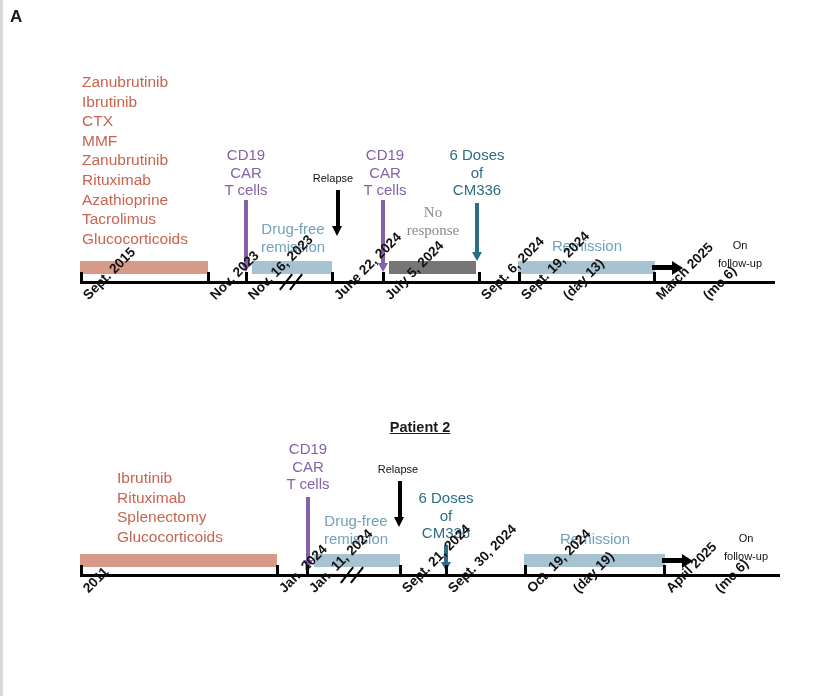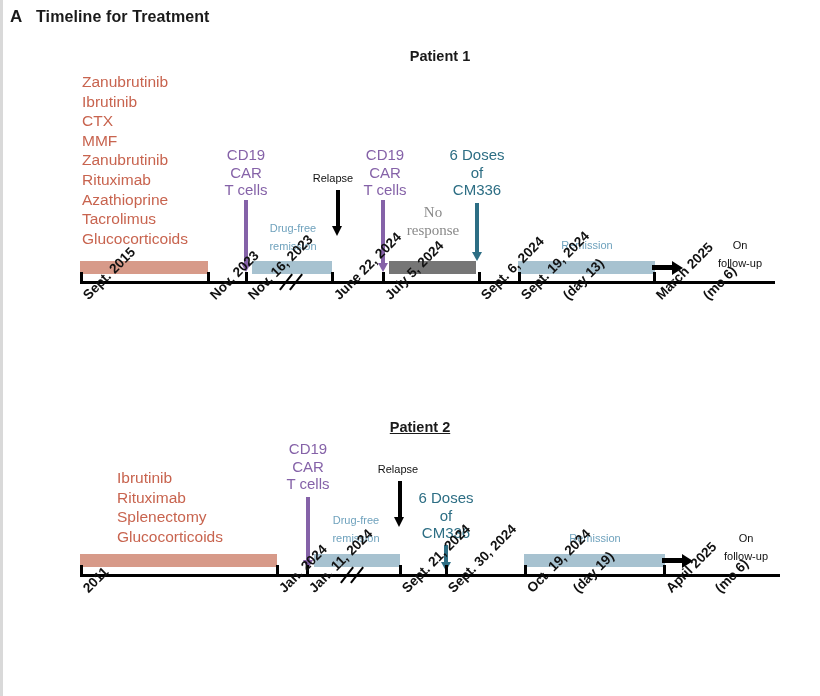--- a/index.html
+++ b/index.html
@@ -41,44 +41,42 @@
   
   .harrow{position:absolute;height:13px;}
   .harrow .hshaft{position:absolute;left:0;top:4px;height:5px;background:#000;}
   .harrow .hhead{position:absolute;top:-0.5px;width:0;height:0;
                  border-top:7px solid transparent;border-bottom:7px solid transparent;
                  border-left:11px solid #000;}
 
   .lbl{position:absolute;text-align:center;line-height:17.5px;white-space:nowrap;}
   .lbl.purple{color:#8562a8;font-size:15px;}
   .lbl.teal{color:#2d6e84;font-size:15px;}
-  .lbl.bluegray{color:#6fa2bd;font-size:11px;}
+  .lbl.bluegray{color:#6fa2bd;font-size:15px;}
   .lbl.graytxt{color:#8a8a8a;font-size:15px;}
   .lbl.black{color:#111;font-size:11px;}
 
   
   .brk{position:absolute;}
   .brk span{position:absolute;width:2.2px;height:20px;background:#000;transform:rotate(38deg);}
 
   
   .date{position:absolute;font-size:13.6px;font-weight:bold;color:#111;
         transform-origin:left top;transform:rotate(-45deg);white-space:nowrap;
         font-family:"Liberation Sans","DejaVu Sans",sans-serif;}
 </style>
 </head>
 <body>
 
 <div class="fig">
 
   <div class="lbrd"></div>
 
   <div class="panel-letter">A</div>
-  <div class="panel-title">Timeline for Treatment</div>
-
-  <div class="pt-title" style="left:360px;top:48px;width:160px;">Patient 1</div>
+
 
   <div class="drug-list" style="left:82px;top:72px;">
     <div>Zanubrutinib</div>
     <div>Ibrutinib</div>
     <div>CTX</div>
     <div>MMF</div>
     <div>Zanubrutinib</div>
     <div>Rituximab</div>
     <div>Azathioprine</div>
     <div>Tacrolimus</div>

